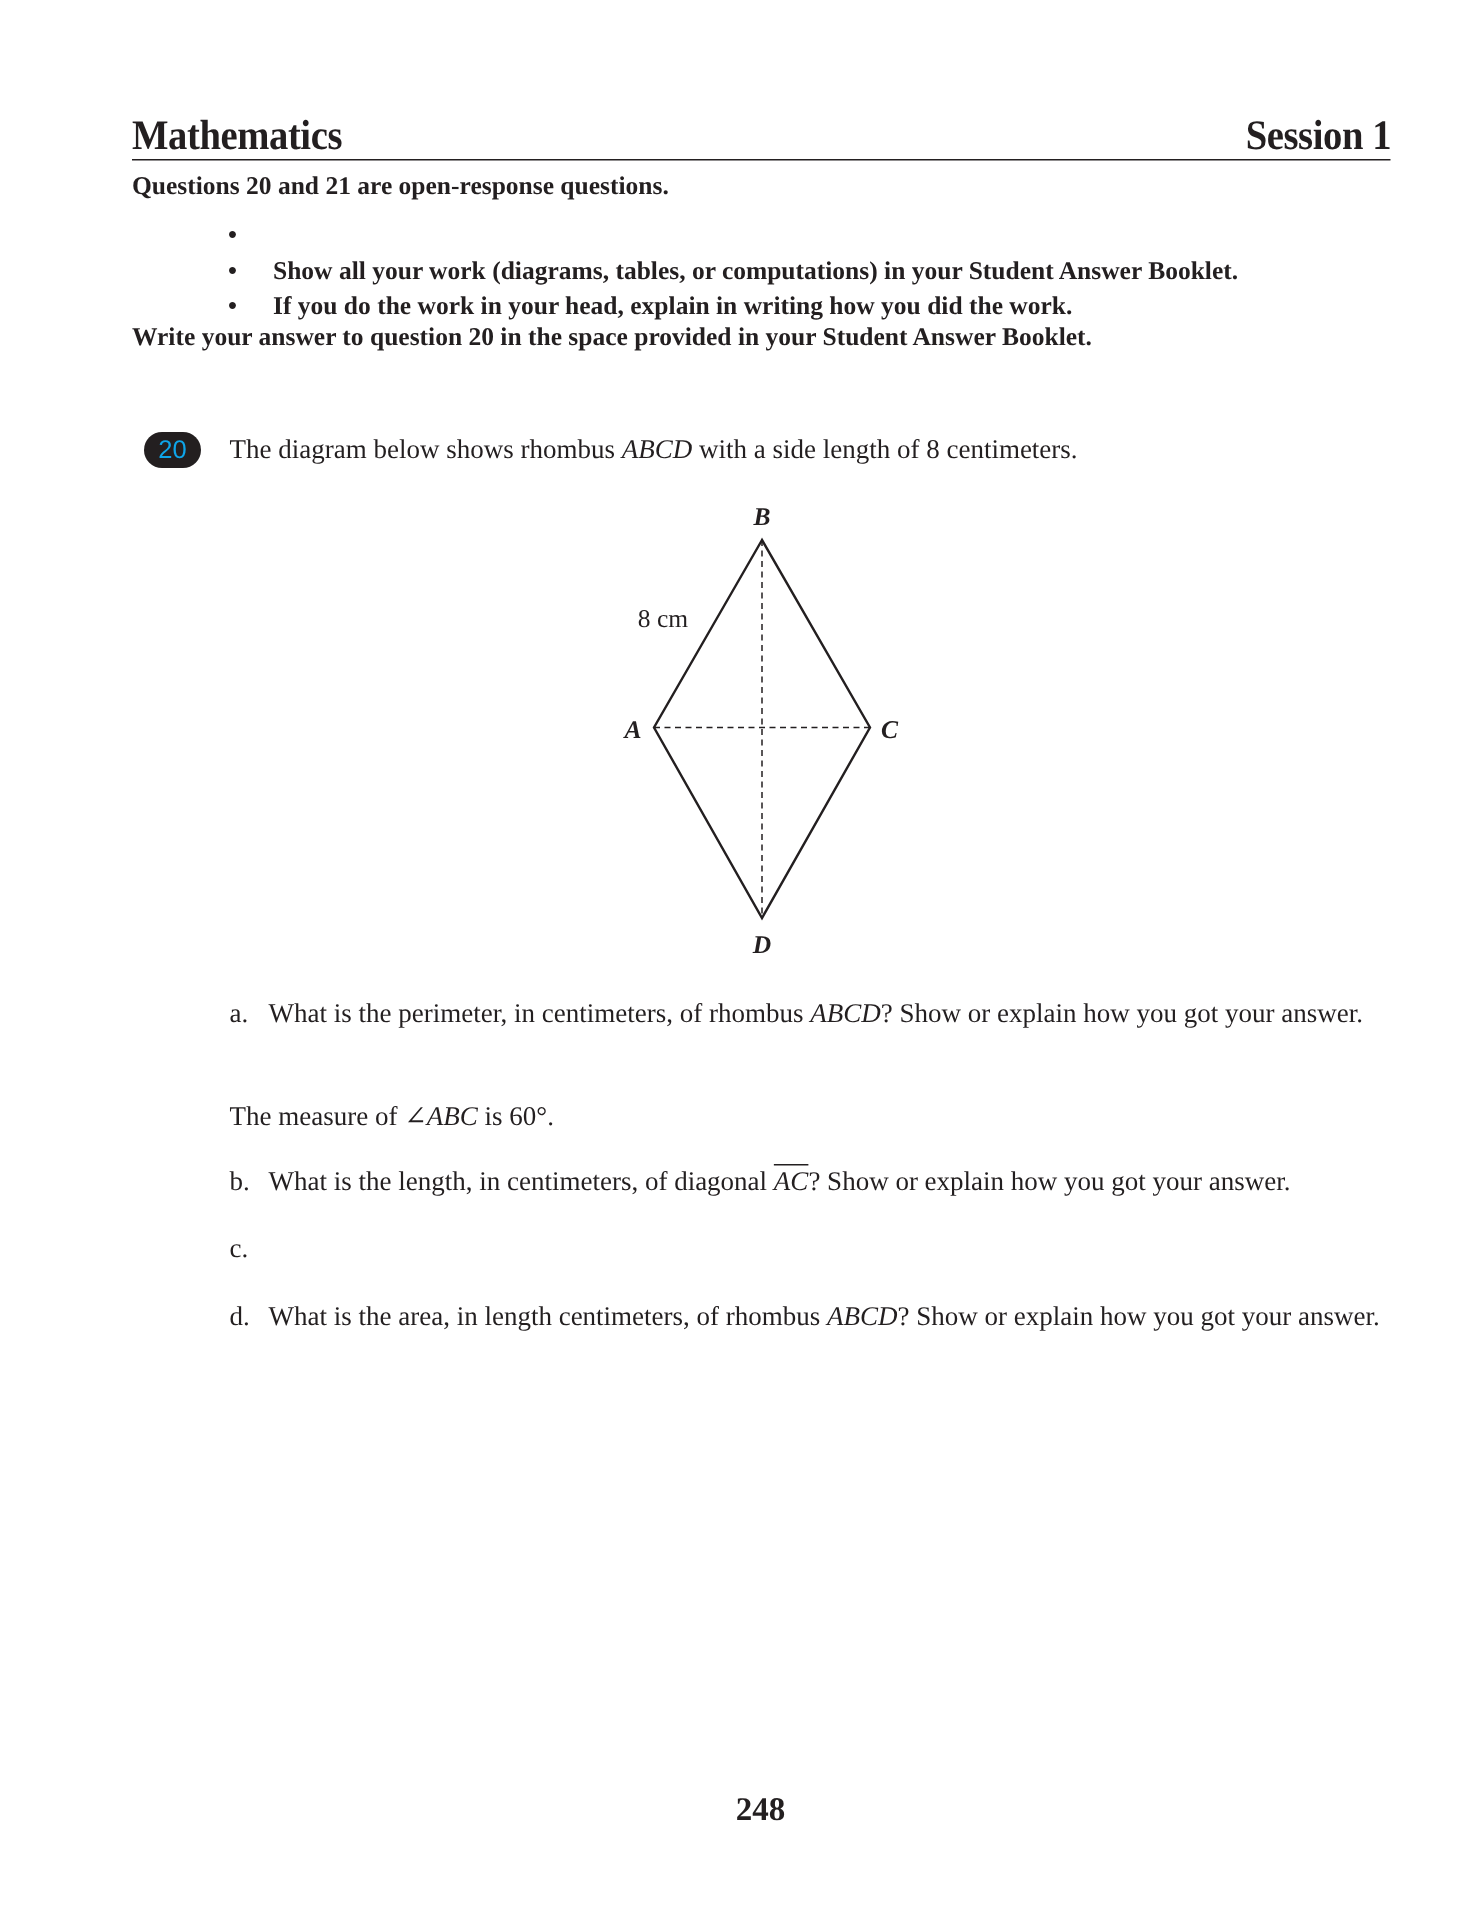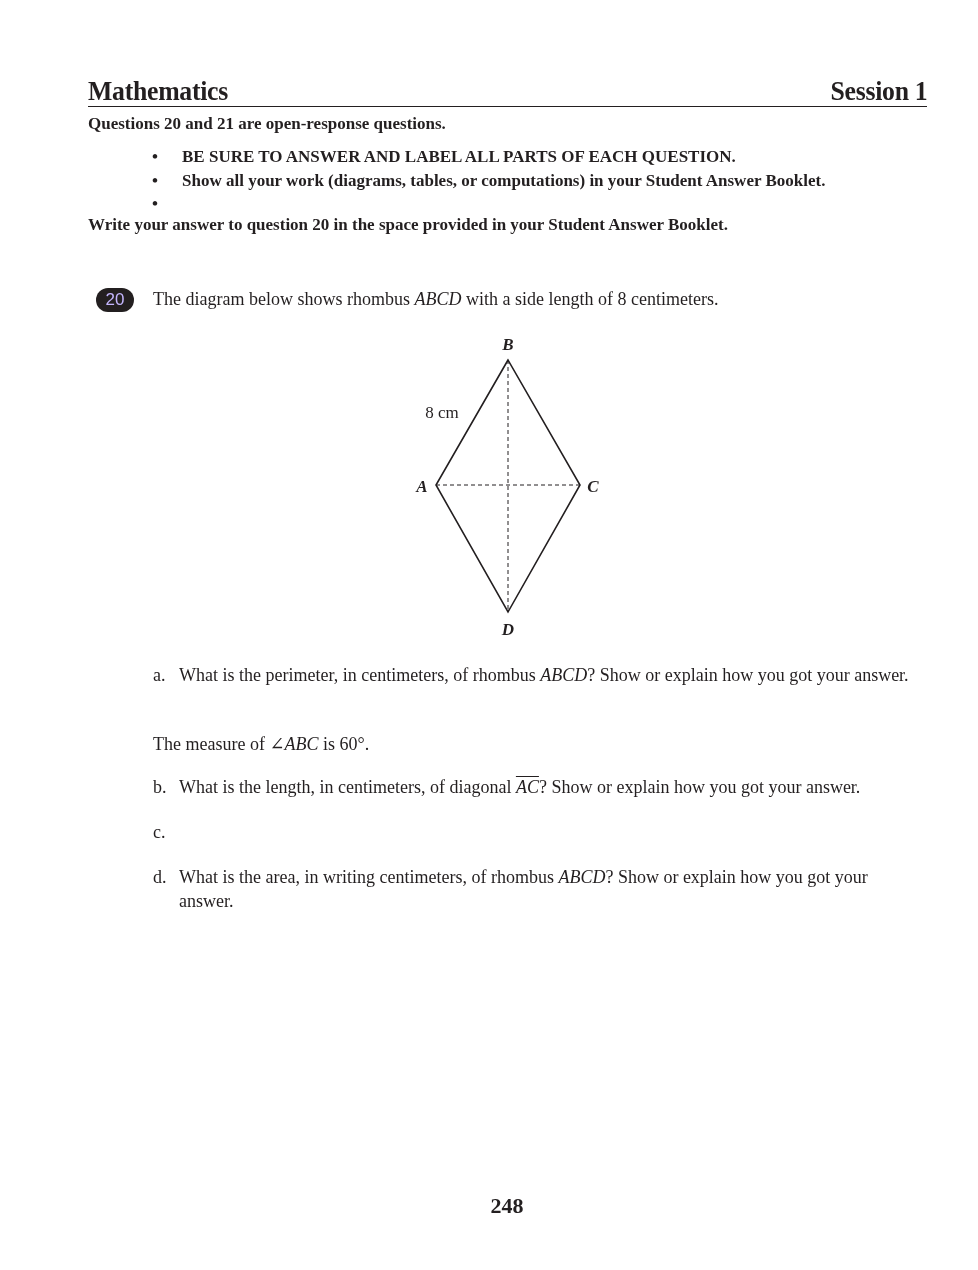--- a/index.html
+++ b/index.html
@@ -26,21 +26,21 @@
       list-style: none; font-weight: bold; font-size: 17px;
     }
     .bullets li { height: 23.5px; line-height: 22px; display: flex; }
     .bullets li .dot { width: 30px; }
     .instruction {
       position: absolute; left: 88px; top: 215px; width: 850px;
       font-weight: bold; font-size: 17px; line-height: 20px;
     }
     .qnum {
       position: absolute; left: 96px; top: 288px; width: 38px; height: 24px;
-      border-radius: 12px; background: #231f20; color: #c4b5fd;
+      border-radius: 12px; background: #231f20; color: #0ea5e9;
       font-family: "Liberation Sans", sans-serif; font-size: 17px;
       display: flex; align-items: center; justify-content: center;
     }
     .qtext {
       position: absolute; left: 153px; top: 288px; width: 780px;
       font-size: 18px; line-height: 22px;
     }
     .diagram { position: absolute; left: 400px; top: 330px; width: 220px; height: 310px; }
     .part {
       position: absolute; left: 153px; width: 770px;
@@ -63,28 +63,28 @@
 <div class="header">
   <span>Mathematics</span>
   <span class="right">Session 1</span>
 </div>
 
 <div class="intro">Questions 20 and 21 are open-response questions.</div>
 
 <ul class="bullets">
   <li>
       <span class="dot">•</span>
-      <span>BE SURE TO ANSWER AND LABEL ALL PARTS OF EACH QUESTION.</span>
     </li>
   <li>
       <span class="dot">•</span>
       <span>Show all your work (diagrams, tables, or computations) in your Student Answer Booklet.</span>
     </li>
   <li>
       <span class="dot">•</span>
+      <span>If you do the work in your head, explain in writing how you did the work.</span>
     </li>
 </ul>
 
 <div class="instruction">Write your answer to question 20 in the space provided in your Student Answer Booklet.</div>
 
 <div class="qnum">20</div>
 <div class="qtext"><span>The diagram below shows rhombus </span><i>ABCD</i><span> with a side length of 8 centimeters.</span></div>
 
 <svg class="diagram" viewBox="0 0 220 310" width="220" height="310">
   <polygon points="108,30 36,155 108,282 180,155" fill="none" stroke="#231f20" stroke-width="1.6"></polygon>
@@ -108,16 +108,16 @@
   <span class="lbl">b.</span>
   <span><span>What is the length, in centimeters, of diagonal </span><span class="overline">AC</span><span>? Show or explain how you got your answer.</span></span>
 </div>
 
 <div class="part" style="top:820px;">
   <span class="lbl">c.</span>
 </div>
 
 <div class="part" style="top:865px;">
   <span class="lbl">d.</span>
-  <span><span>What is the area, in writing centimeters, of rhombus </span><i>ABCD</i><span>? Show or explain how you got your answer.</span></span>
+  <span><span>What is the area, in length centimeters, of rhombus </span><i>ABCD</i><span>? Show or explain how you got your answer.</span></span>
 </div>
 
 <div class="page-num">248</div>
 
 </body></html>

